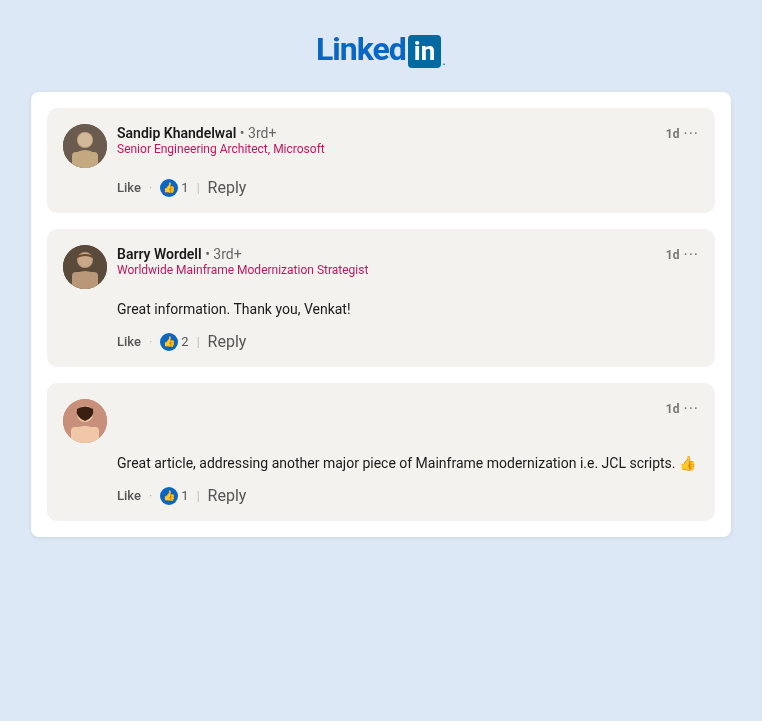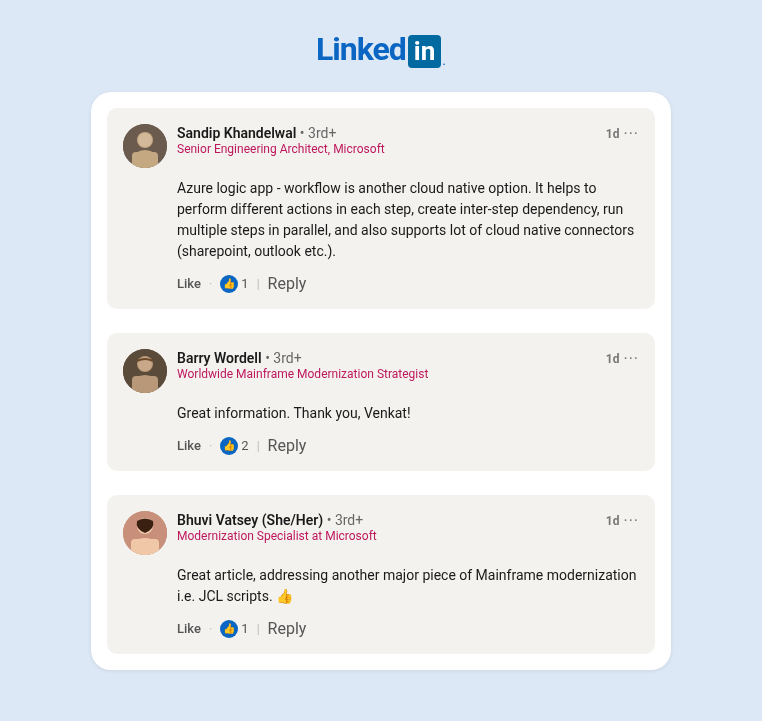--- a/index.html
+++ b/index.html
@@ -37,27 +37,27 @@
     }
     .linkedin-dot {
       color: #0a66c2;
       font-size: 14px;
       margin-left: 1px;
       vertical-align: super;
     }
 
     .comments-container {
       background: white;
-      border-radius: 20px;
+      border-radius: 8px;
       padding: 16px;
-      width: 580px;
+      width: 700px;
       box-shadow: 0 1px 4px rgba(0,0,0,0.08);
       display: flex;
       flex-direction: column;
-      gap: 12px;
+      gap: 4px;
     }
 
     .comment-card {
       background: #f3f2ef;
       border-radius: 10px;
       padding: 16px;
       margin-bottom: 12px;
     }
     .comment-card:last-child {
       margin-bottom: 0;
@@ -243,21 +243,20 @@
             <span class="author-connection">3rd+</span>
           </div>
           <div class="author-title">Senior Engineering Architect, Microsoft</div>
         </div>
       </div>
       <div class="comment-meta">
         <span class="time">1d</span>
         <span class="ellipsis">···</span>
       </div>
     </div>
-    <div class="comment-text">Azure logic app - workflow is another cloud native option. It helps to perform different actions in each step, create inter-step dependency, run multiple steps in parallel, and also supports lot of cloud native connectors (sharepoint, outlook etc.).</div>
     <div class="comment-actions">
       <span class="action-like">Like</span>
       <span class="dot-separator">·</span>
       <span class="reaction-group">
         <span class="thumbs-icon">👍</span>
         <span class="reaction-count">1</span>
       </span>
       <span class="action-separator">|</span>
       <span class="action-reply">Reply</span>
     </div>
@@ -309,28 +308,20 @@
         <div class="avatar avatar-bhuvi">
           <svg viewBox="0 0 44 44" xmlns="http://www.w3.org/2000/svg">
             <rect width="44" height="44" fill="#c8907a"></rect>
             <circle cx="22" cy="15" r="8" fill="#f0c8a8"></circle>
             <ellipse cx="22" cy="37" rx="14" ry="10" fill="#f0c8a8"></ellipse>
             <circle cx="22" cy="15" r="7" fill="#f4d0b8"></circle>
             <rect x="8" y="28" width="28" height="16" rx="4" fill="#f0c8a8"></rect>
             <path d="M14 10 Q22 5 30 10 Q32 18 22 22 Q12 18 14 10" fill="#3a2010"></path>
           </svg>
         </div>
-        <div class="author-info">
-          <div class="author-name">
-            <span>Bhuvi Vatsey (She/Her)</span>
-            <span class="author-connection"> • </span>
-            <span class="author-connection">3rd+</span>
-          </div>
-          <div class="author-title">Modernization Specialist at Microsoft</div>
-        </div>
       </div>
       <div class="comment-meta">
         <span class="time">1d</span>
         <span class="ellipsis">···</span>
       </div>
     </div>
     <div class="comment-text">Great article, addressing another major piece of Mainframe modernization i.e. JCL scripts. 👍</div>
     <div class="comment-actions">
       <span class="action-like">Like</span>
       <span class="dot-separator">·</span>

